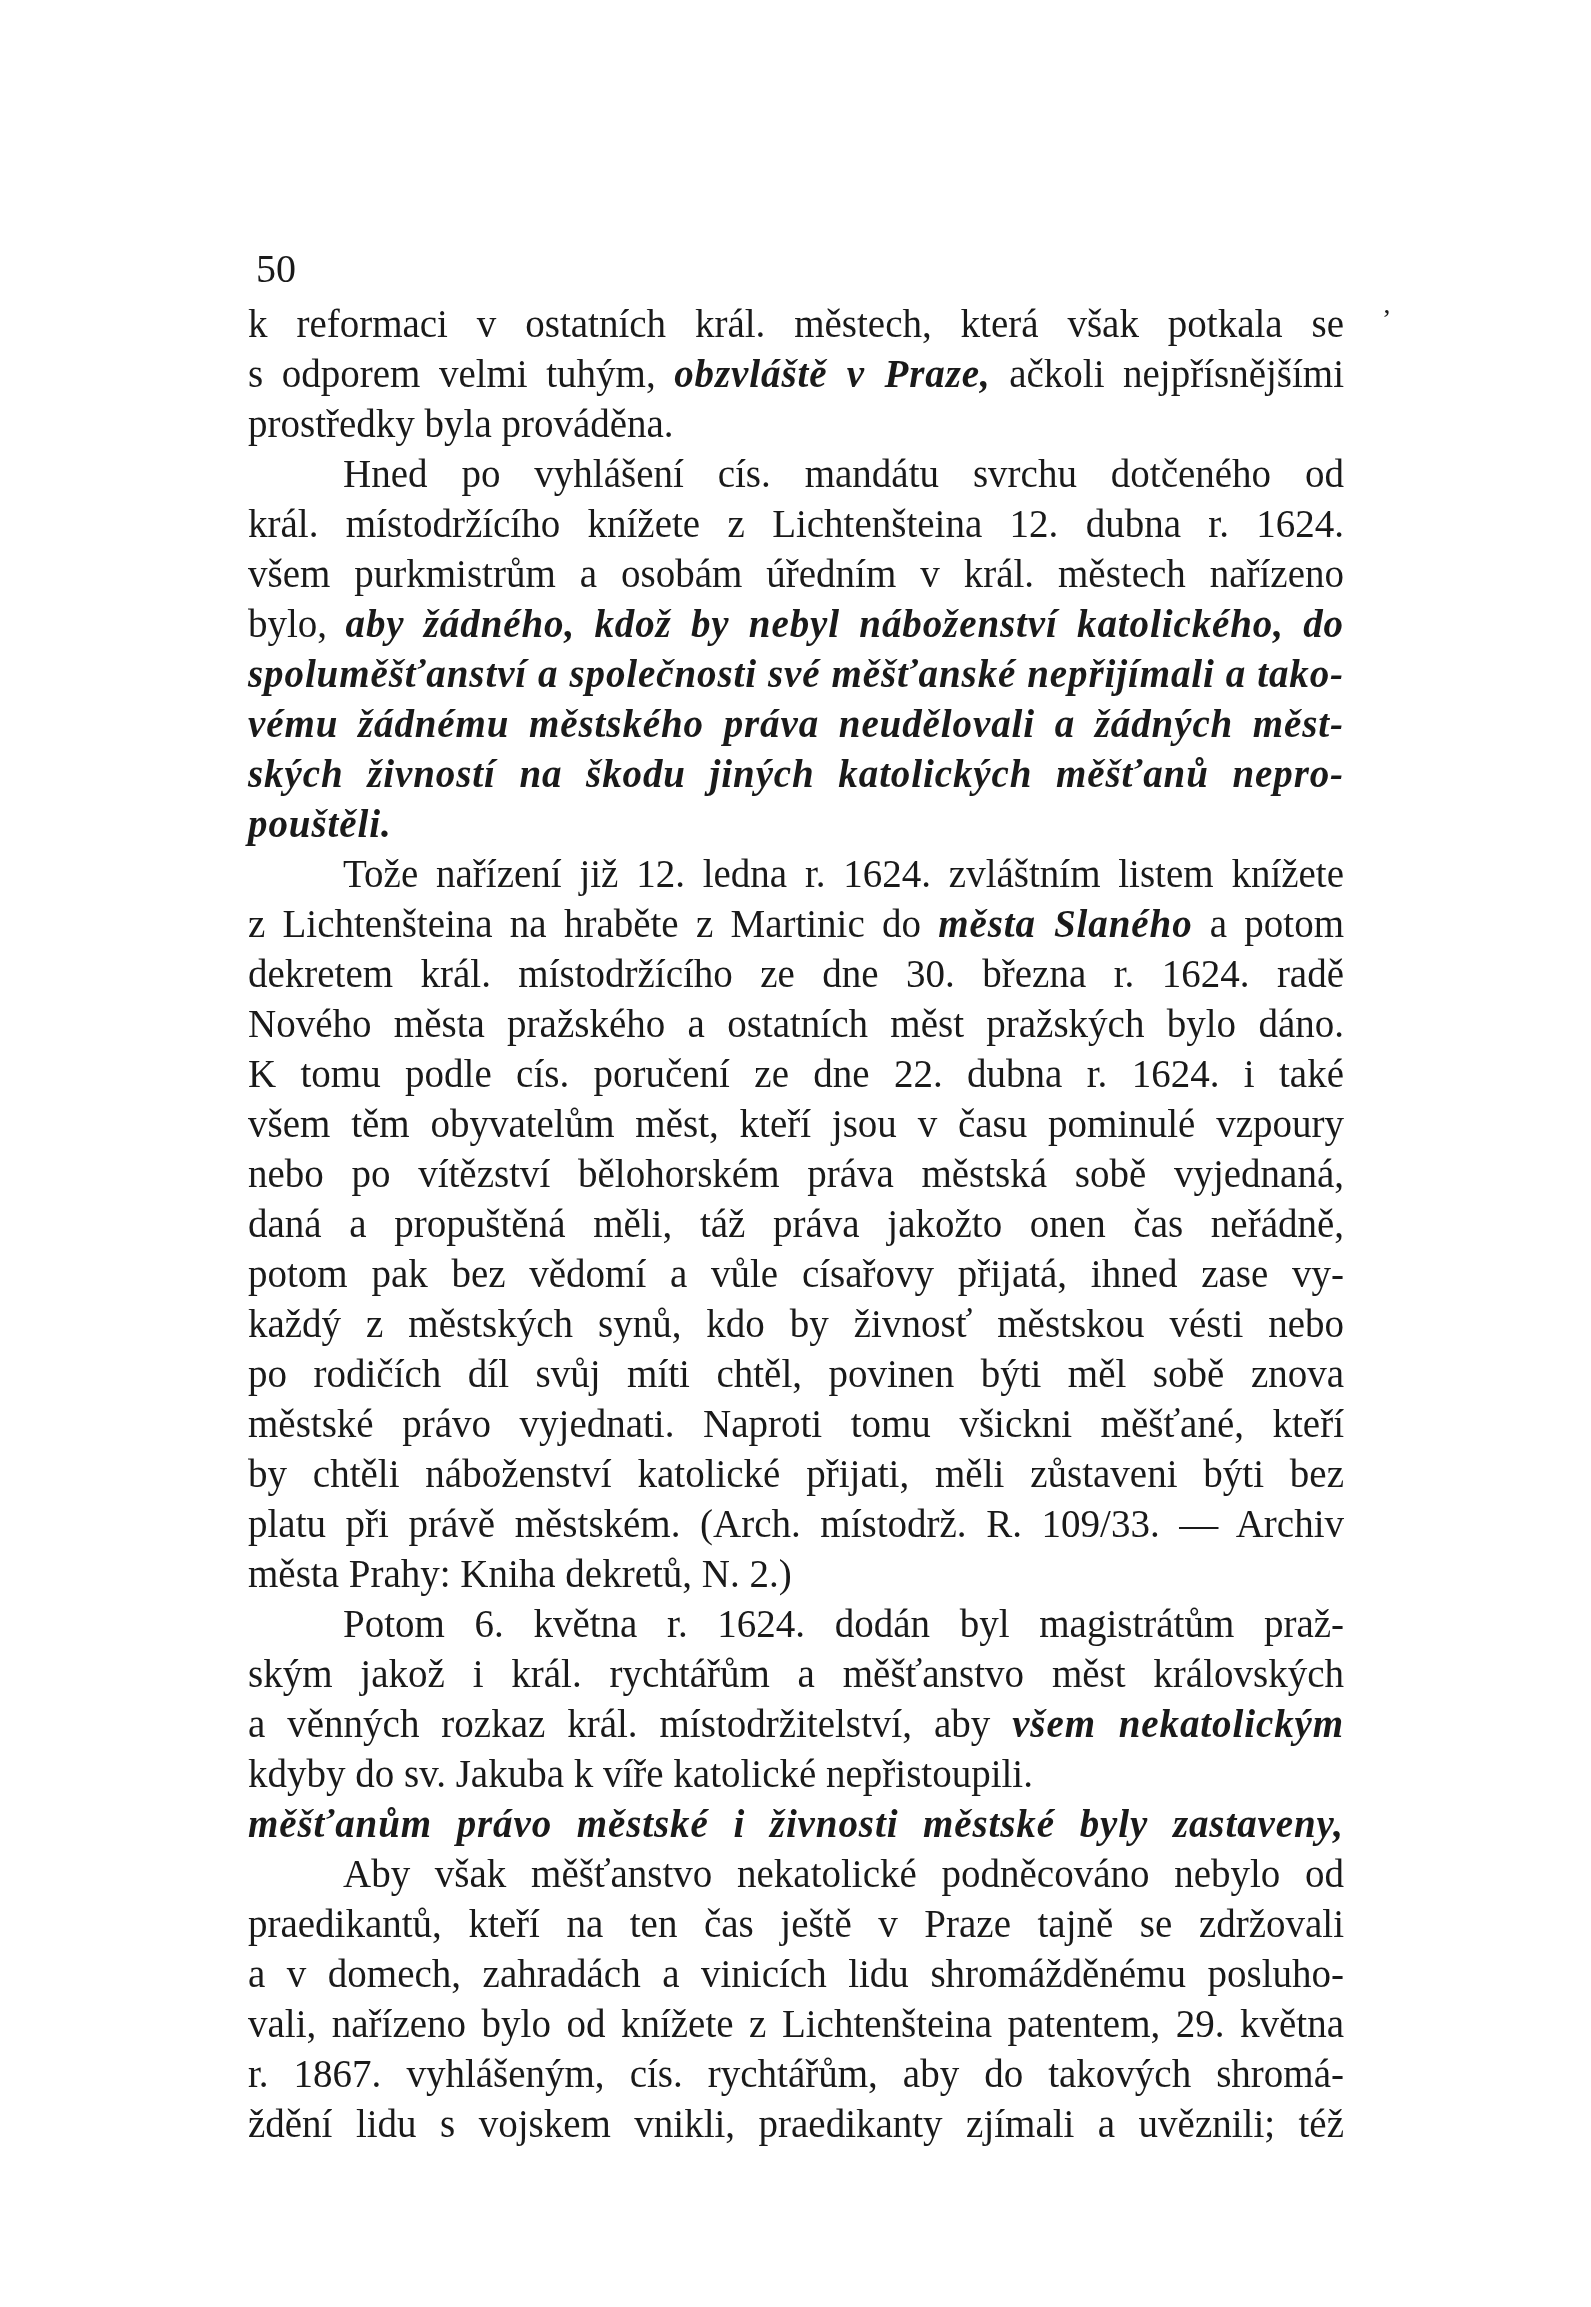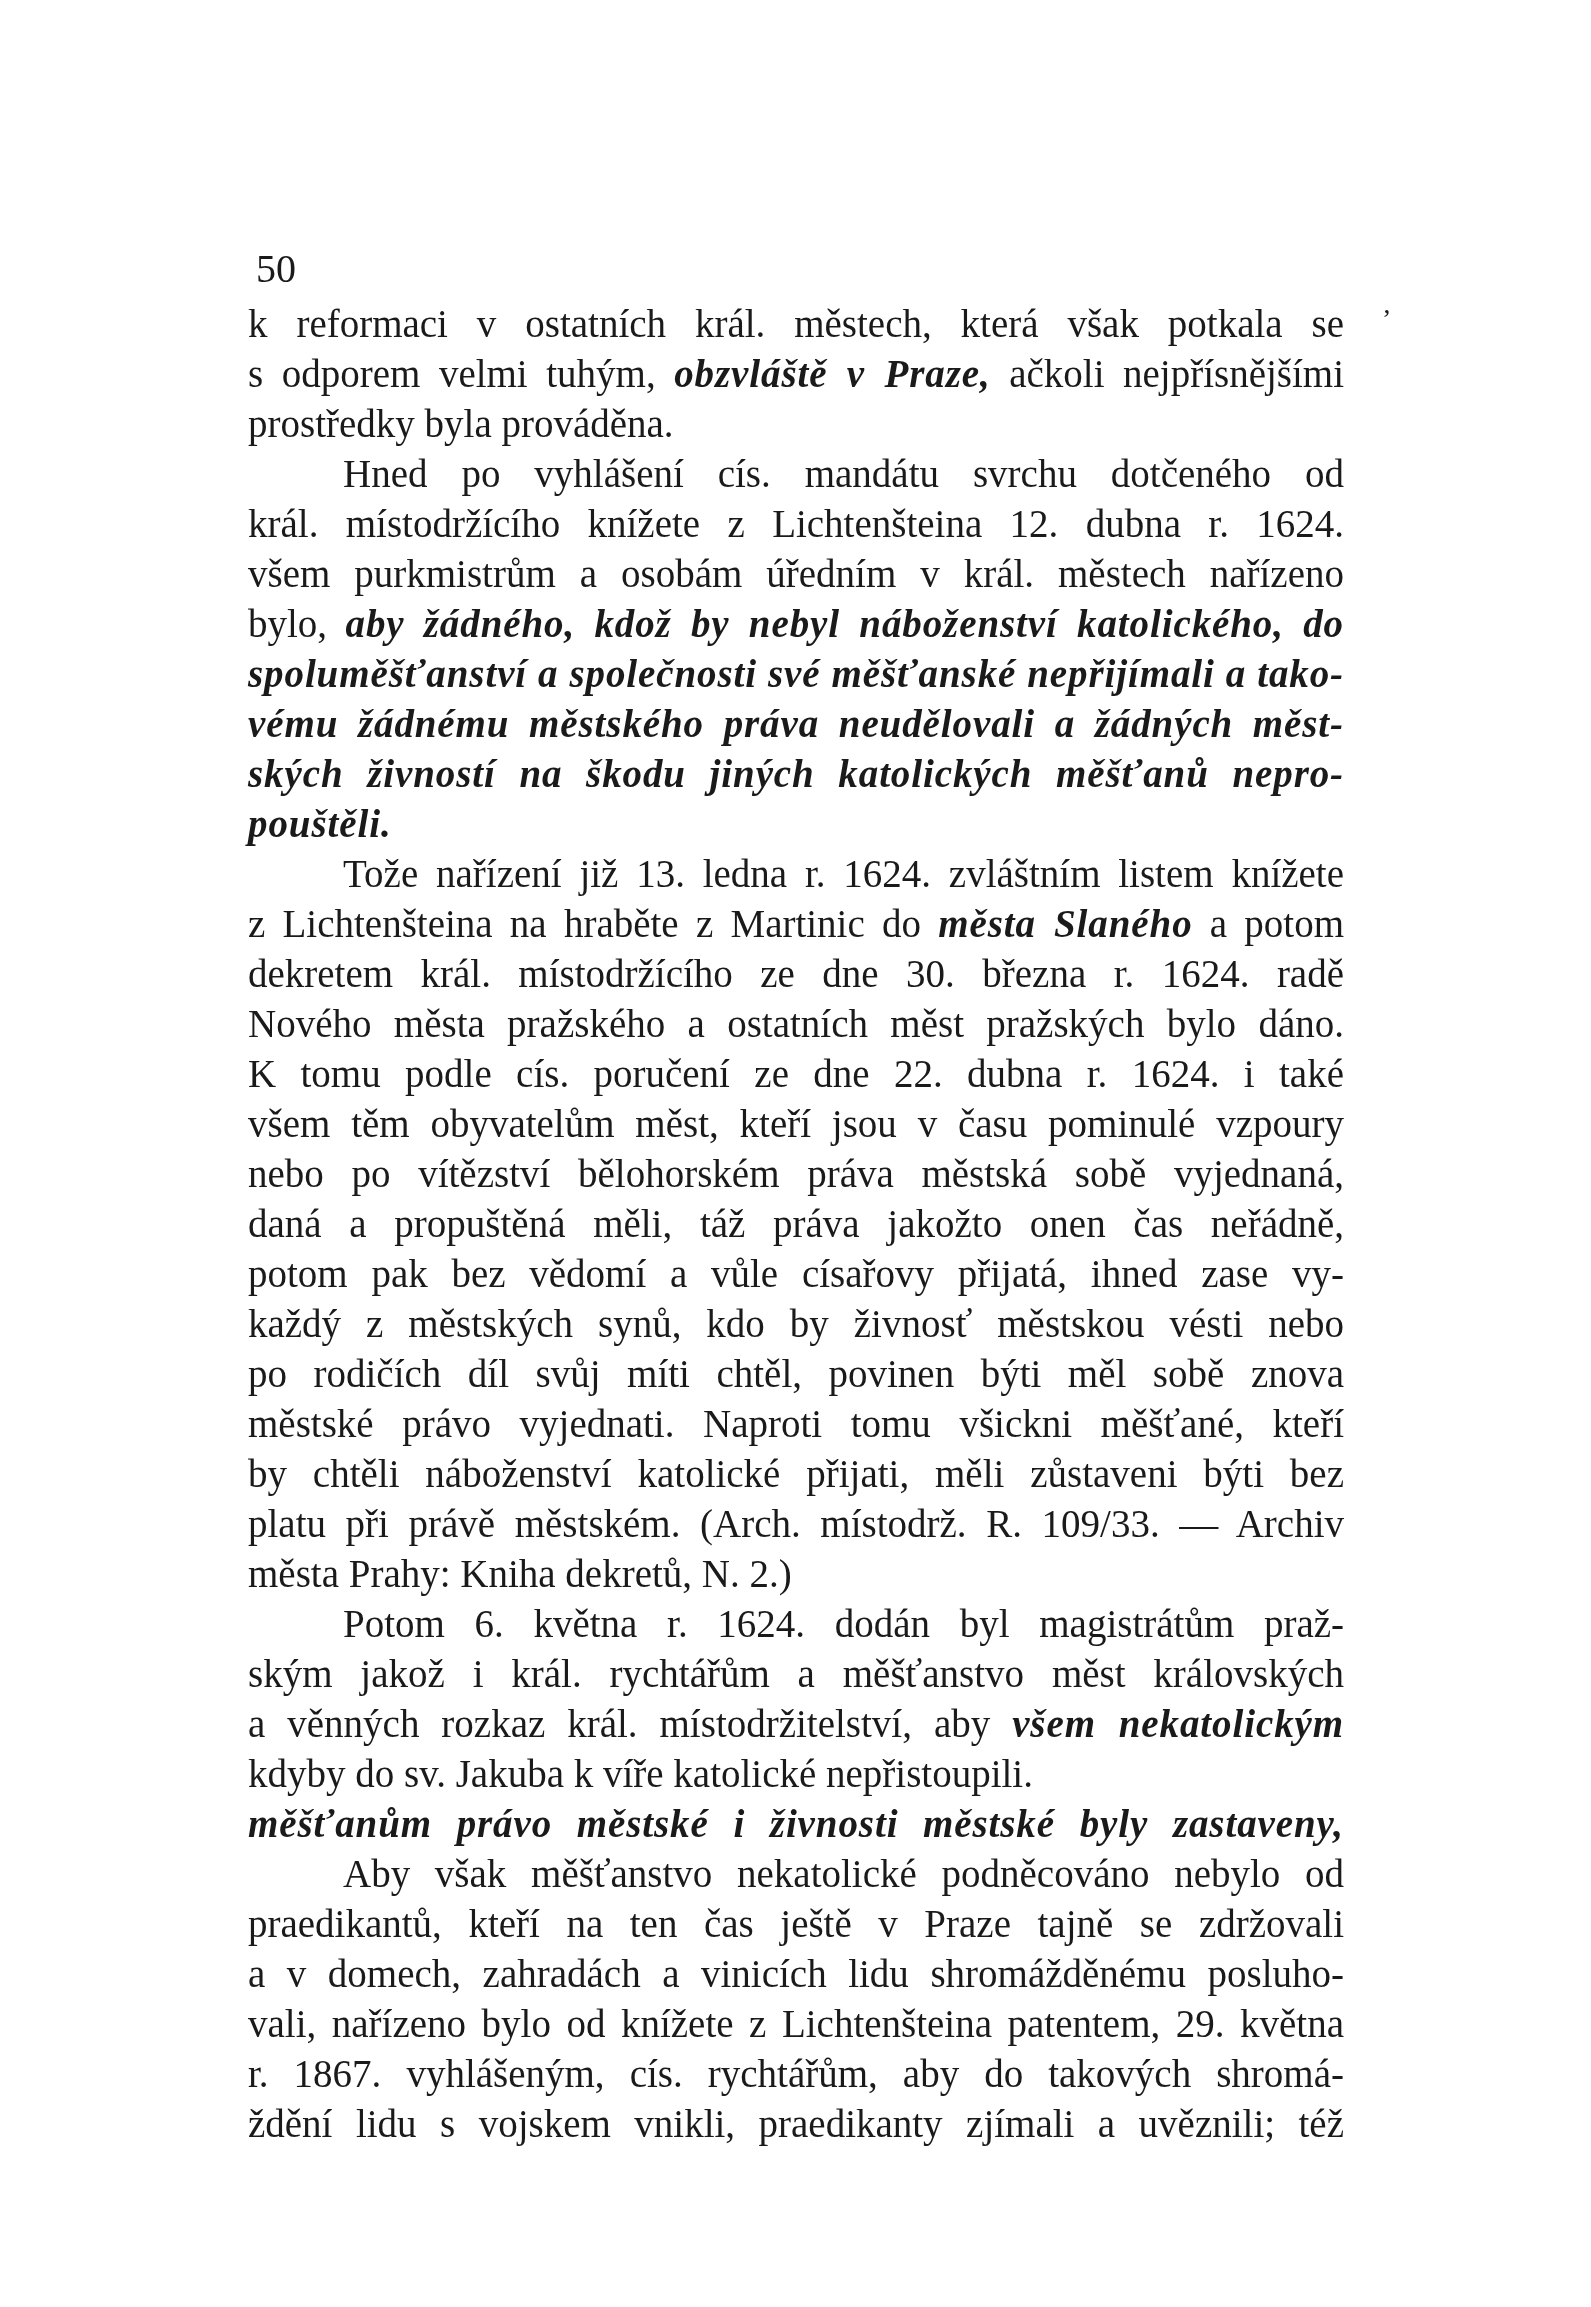--- a/index.html
+++ b/index.html
@@ -26,21 +26,21 @@
     <span class="line"><span>s odporem velmi tuhým, </span><em>obzvláště v Praze,</em><span> ačkoli nejpřísnějšími</span></span>
     <span class="line last"><span>prostředky byla prováděna.</span></span>
     <span class="line indent"><span>Hned po vyhlášení cís. mandátu svrchu dotčeného od</span></span>
     <span class="line"><span>král. místodržícího knížete z Lichtenšteina 12. dubna r. 1624.</span></span>
     <span class="line"><span>všem purkmistrům a osobám úředním v král. městech nařízeno</span></span>
     <span class="line"><span>bylo, </span><em>aby žádného, kdož by nebyl náboženství katolického, do</em></span>
     <span class="line"><em>spoluměšťanství a společnosti své měšťanské nepřijímali a tako-</em></span>
     <span class="line"><em>vému žádnému městského práva neudělovali a žádných měst-</em></span>
     <span class="line"><em>ských živností na škodu jiných katolických měšťanů nepro-</em></span>
     <span class="line last"><em>pouštěli.</em></span>
-    <span class="line indent"><span>Tože nařízení již 13. ledna r. 1624. zvláštním listem knížete</span></span>
+    <span class="line indent"><span>Tože nařízení již 12. ledna r. 1624. zvláštním listem knížete</span></span>
     <span class="line"><span>z Lichtenšteina na hraběte z Martinic do </span><em>města Slaného</em><span> a potom</span></span>
     <span class="line"><span>dekretem král. místodržícího ze dne 30. března r. 1624. radě</span></span>
     <span class="line"><span>Nového města pražského a ostatních měst pražských bylo dáno.</span></span>
     <span class="line"><span>K tomu podle cís. poručení ze dne 22. dubna r. 1624. i také</span></span>
     <span class="line"><span>všem těm obyvatelům měst, kteří jsou v času pominulé vzpoury</span></span>
     <span class="line"><span>nebo po vítězství bělohorském práva městská sobě vyjednaná,</span></span>
     <span class="line"><span>daná a propuštěná měli, táž práva jakožto onen čas neřádně,</span></span>
     <span class="line"><span>potom pak bez vědomí a vůle císařovy přijatá, ihned zase vy-</span></span>
     <span class="line"><span>každý z městských synů, kdo by živnosť městskou vésti nebo</span></span>
     <span class="line"><span>po rodičích díl svůj míti chtěl, povinen býti měl sobě znova</span></span>

